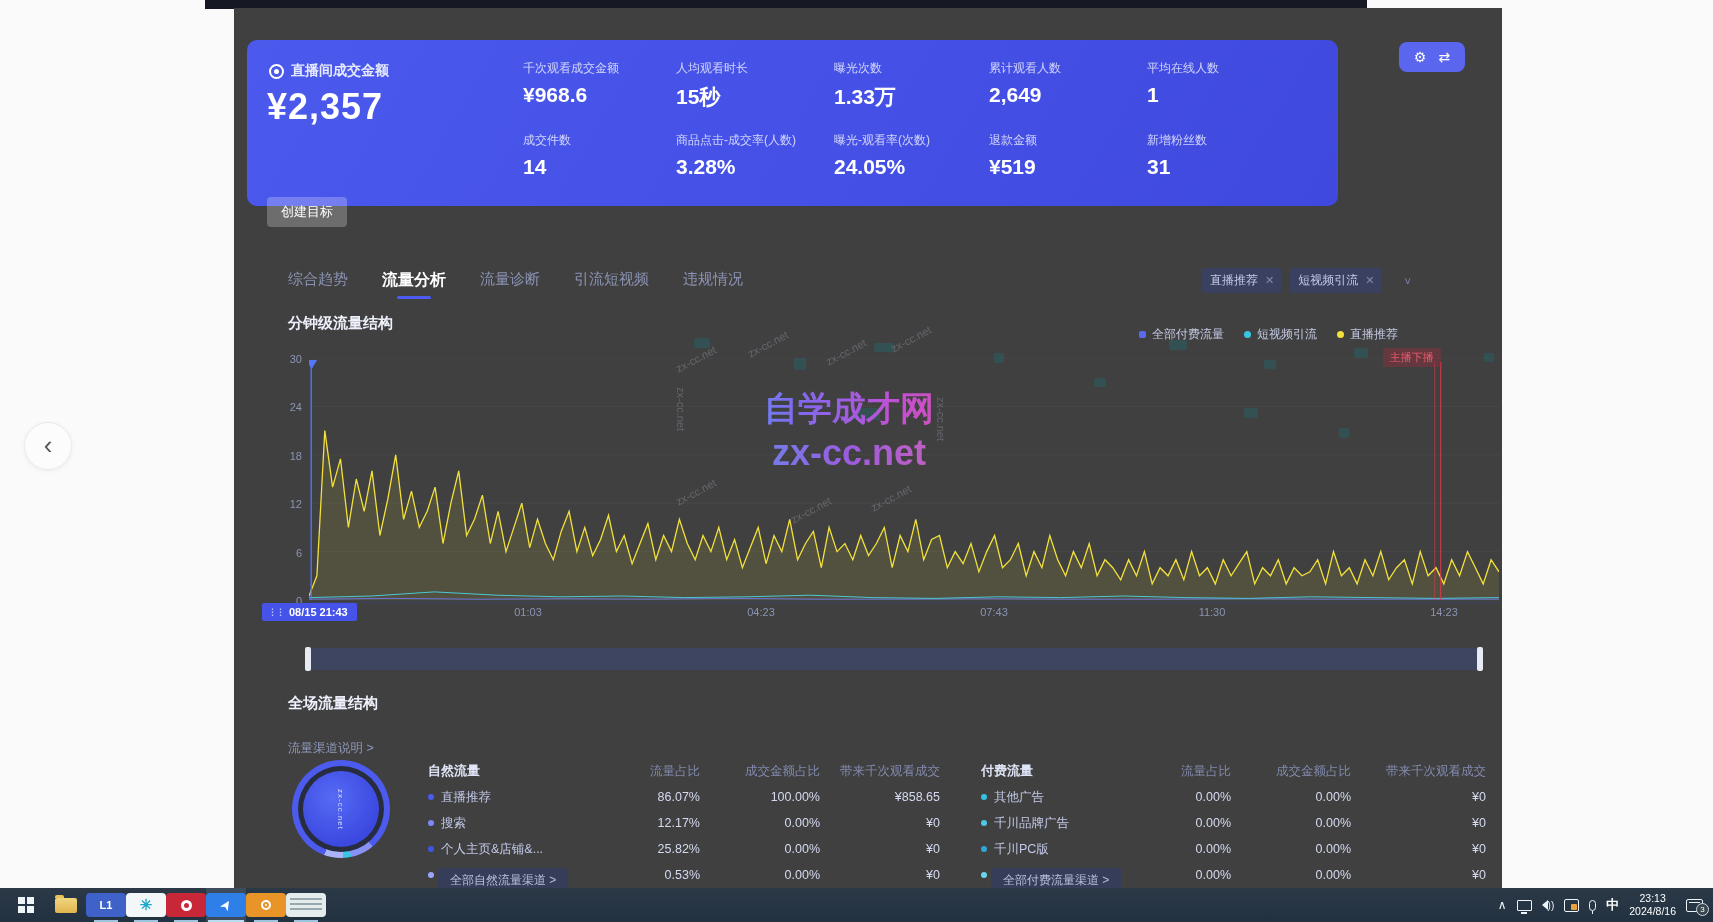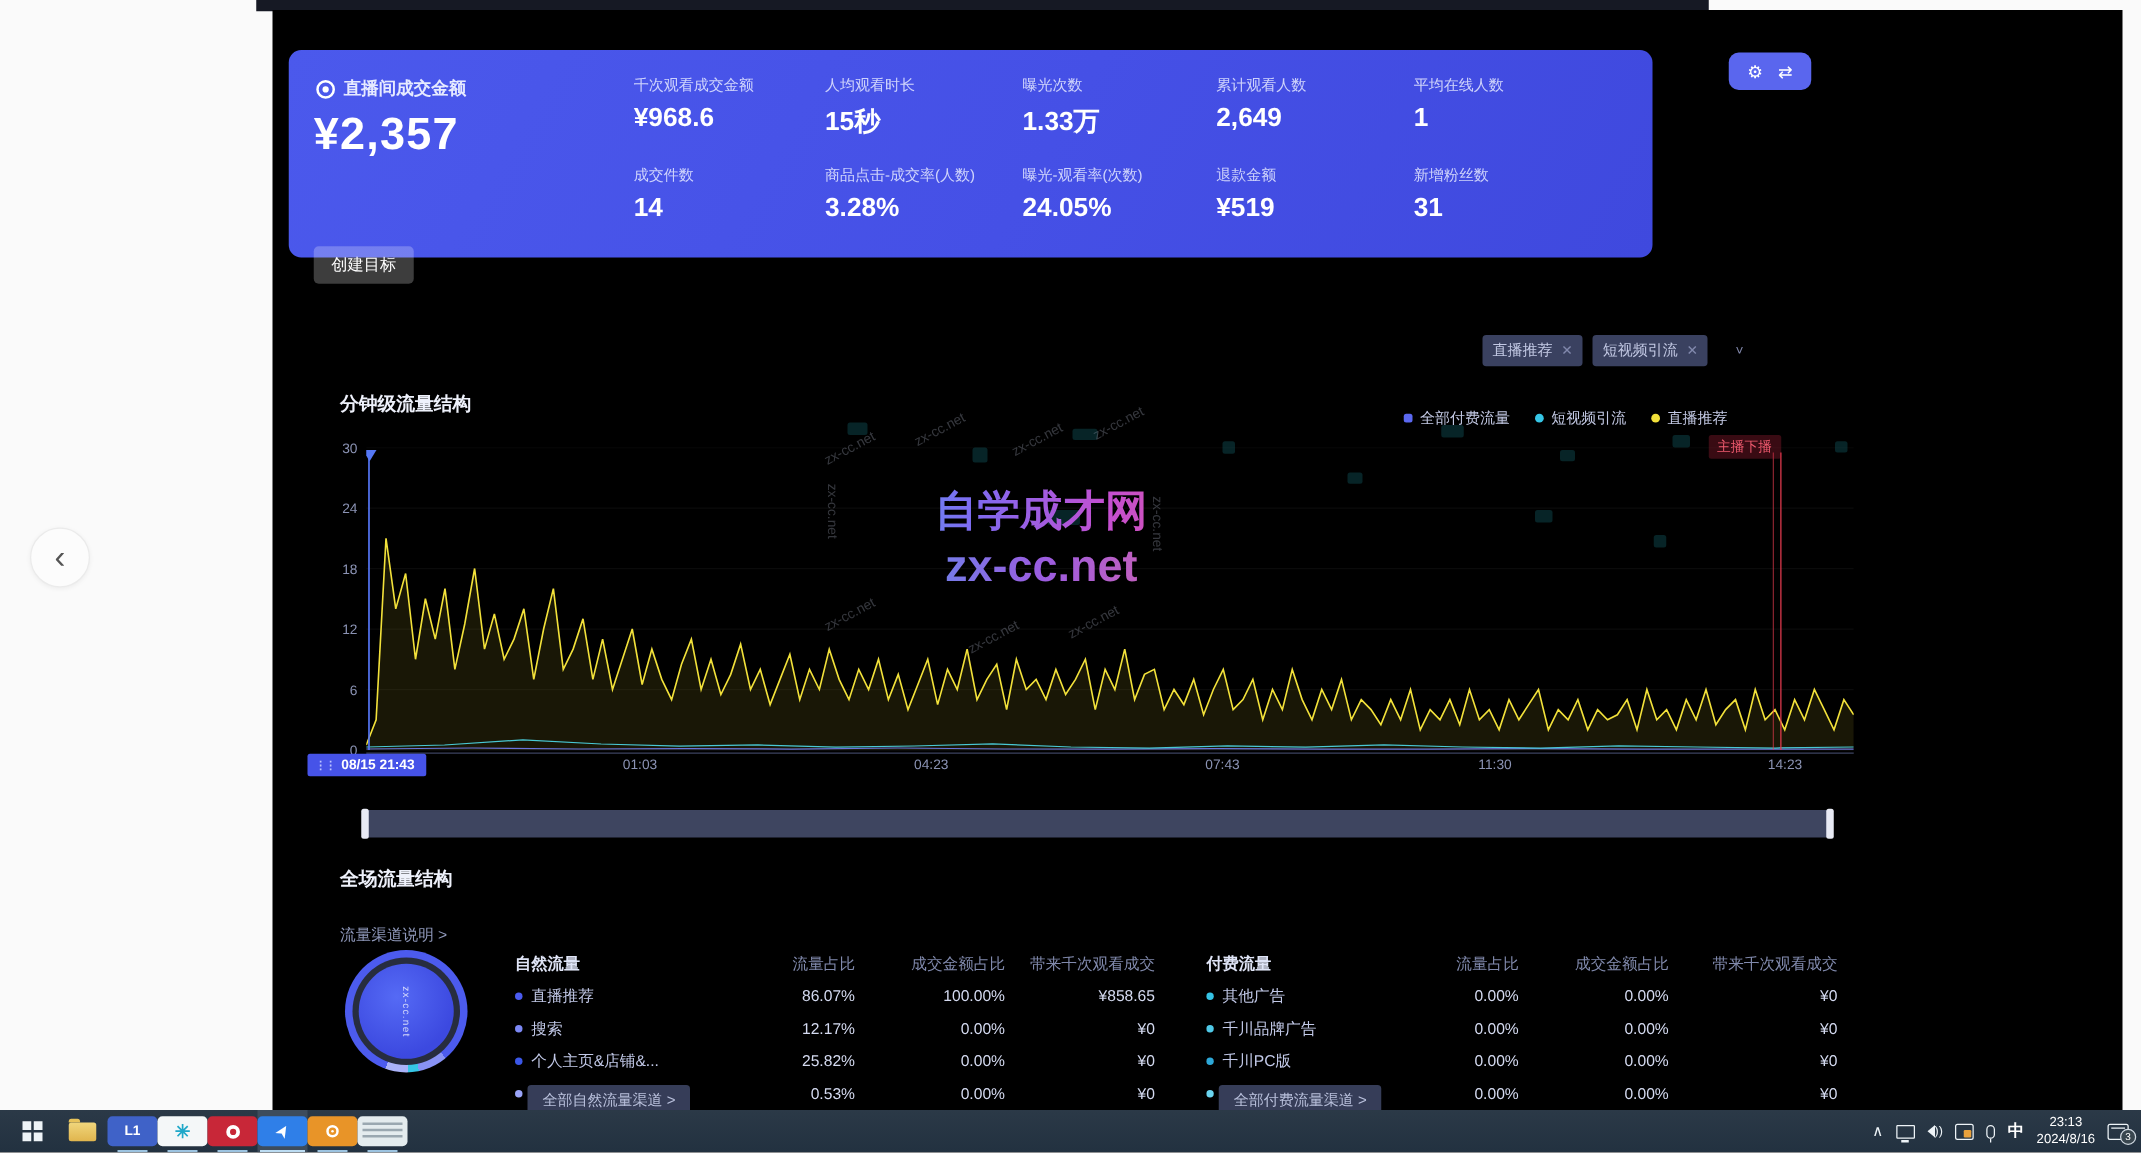--- a/index.html
+++ b/index.html
@@ -6,21 +6,21 @@
   body { font-family:"Liberation Sans", sans-serif; background:#fff; }
   .stage { position:relative; width:1713px; height:922px; background:#fafafa; overflow:hidden; }
 
   
   .top-strip { position:absolute; left:205px; top:0; width:1162px; height:9px; background:#161924; }
   .back-btn { position:absolute; left:24px; top:422px; width:48px; height:48px; border-radius:50%;
               background:#fcfcfc; border:1px solid #ebebeb; color:#555; font-size:26px; line-height:44px;
               text-align:center; box-shadow:0 1px 4px rgba(0,0,0,.06); cursor:pointer; }
 
   
-  .app { position:absolute; left:218px; top:8px; width:1480px; height:880px; background:#000000; color:#dde2f2; }
+  .app { position:absolute; left:234px; top:8px; width:1268px; height:880px; background:#404040; color:#dde2f2; }
 
   
   .card { position:absolute; left:13px; top:32px; width:1091px; height:166px; border-radius:10px;
           background:linear-gradient(120deg,#4b59ec 0%, #4550e6 55%, #3f49de 100%); }
   .card-title { position:absolute; left:22px; top:22px; font-size:14px; color:#e6eaff; font-weight:bold; display:flex; align-items:center; gap:7px;}
   .target-ico { display:inline-block; width:15px; height:15px; border:2px solid #fff; border-radius:50%; position:relative;}
   .target-ico::after{ content:""; position:absolute; left:3px; top:3px; width:5px; height:5px; border-radius:50%; background:#fff;}
   .card-value { position:absolute; left:20px; top:46px; font-size:36px; font-weight:bold; color:#fff; letter-spacing:1px;}
   .goal-btn { position:absolute; left:20px; top:118px; background:rgba(255,255,255,.24); color:#fff; font-size:13px;
               padding:6px 14px; border-radius:4px; cursor:pointer;margin-top:39px;}
@@ -205,20 +205,27 @@
             <div class="m-label">新增粉丝数</div>
             <div class="m-value">31</div>
           </div>
       </div>
     </div>
     <div class="card-tools">
       <span>⚙</span>
       <span>⇄</span>
     </div>
 
+    <div class="tabs">
+      <div class="tab">综合趋势</div>
+      <div class="tab active">流量分析</div>
+      <div class="tab">流量诊断</div>
+      <div class="tab">引流短视频</div>
+      <div class="tab">违规情况</div>
+    </div>
     <div class="filter-box">
       <span class="f-tag">
           <span>直播推荐</span>
           <span class="f-x">✕</span>
         </span>
       <span class="f-tag">
           <span>短视频引流</span>
           <span class="f-x">✕</span>
         </span>
       <span class="f-caret">˅</span>

